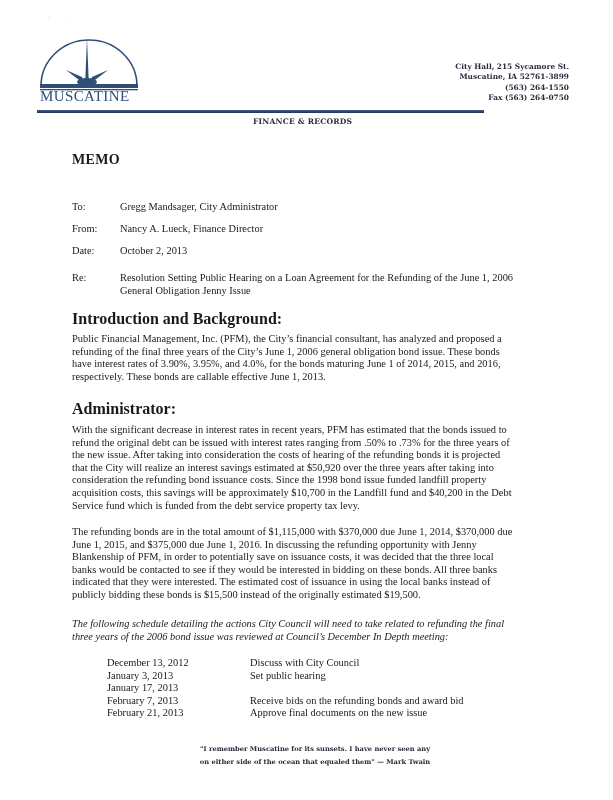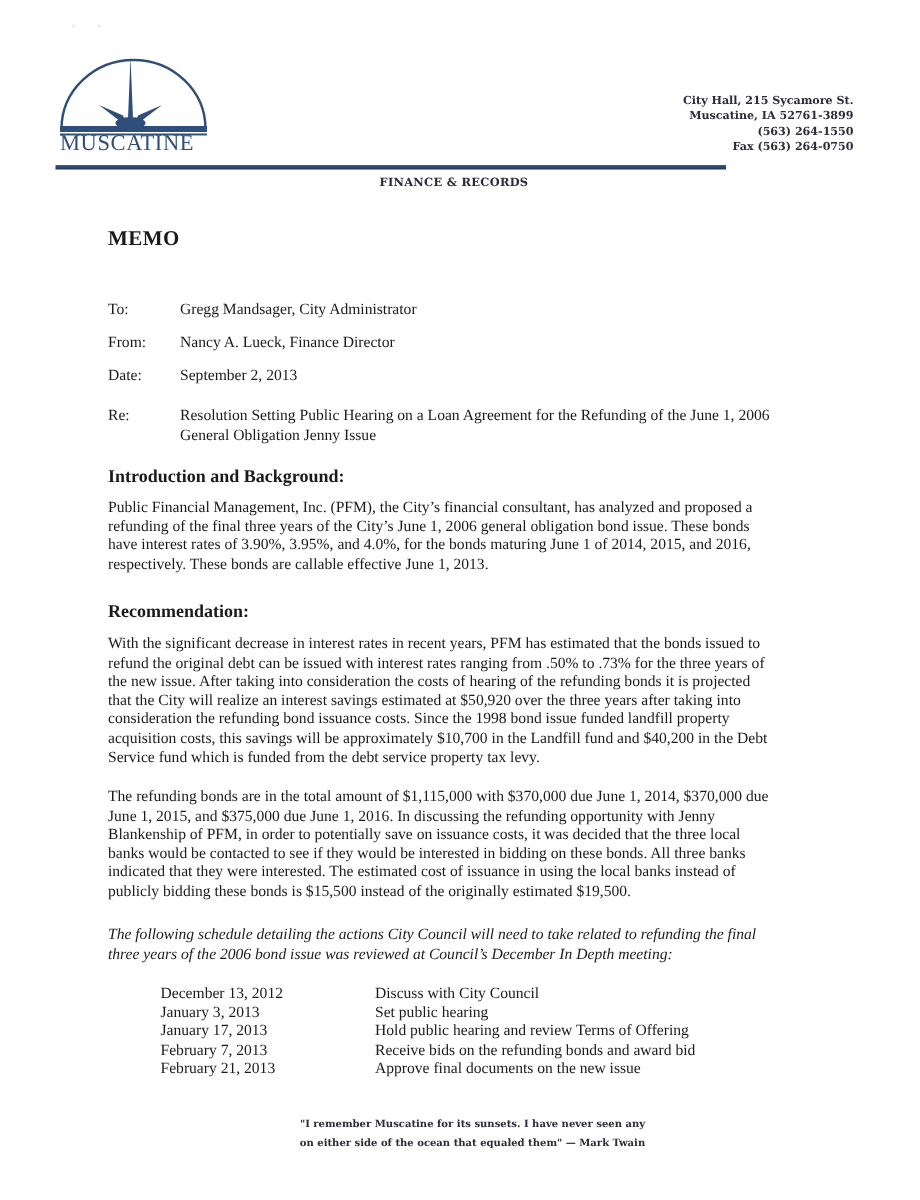--- a/index.html
+++ b/index.html
@@ -31,21 +31,21 @@
       position: absolute; left: 253px; top: 117px;
       font-family: "DejaVu Serif", serif; font-weight: bold; font-size: 7.6px; letter-spacing: 0.2px;
       color: #2b2b3a;
     }
     .memo-title { position: absolute; left: 72px; top: 152px; font-size: 14px; font-weight: bold; font-family: "Liberation Serif", serif; letter-spacing: 0.3px; }
 
     .field { position: absolute; left: 72px; font-family: "Liberation Serif", serif; font-size: 10.4px; line-height: 12.5px; }
     .field .lbl { position: absolute; left: 0; top: 0; width: 40px; }
     .field .val { position: absolute; left: 48px; top: 0; width: 460px; }
 
-    .heading { position: absolute; left: 72px; font-family: "Liberation Serif", serif; font-weight: bold; font-size: 12px; }
+    .heading { position: absolute; left: 72px; font-family: "Liberation Serif", serif; font-weight: bold; font-size: 16px; }
 
     .para { position: absolute; left: 72px; width: 470px; font-family: "Liberation Serif", serif; font-size: 10.4px; line-height: 12.6px; text-align: left; }
 
     .schedule { position: absolute; left: 107px; top: 657px; font-family: "Liberation Serif", serif; font-size: 10.4px; line-height: 12.6px; }
     .sched-row { display: flex; height: 12.6px; }
     .sched-date { width: 143px; }
     .sched-action { white-space: nowrap; }
 
     .quote {
       position: absolute; left: 170px; top: 743px; width: 290px; text-align: center;
@@ -92,39 +92,39 @@
   <div class="field" style="top:201px;">
     <span class="lbl">To:</span>
     <span class="val">Gregg Mandsager, City Administrator</span>
   </div>
   <div class="field" style="top:223px;">
     <span class="lbl">From:</span>
     <span class="val">Nancy A. Lueck, Finance Director</span>
   </div>
   <div class="field" style="top:245px;">
     <span class="lbl">Date:</span>
-    <span class="val">September 2, 2013</span>
+    <span class="val">October 2, 2013</span>
   </div>
   <div class="field" style="top:272px;">
     <span class="lbl">Re:</span>
     <span class="val">
       <span class="line">Resolution Setting Public Hearing on a Loan Agreement for the Refunding of the June 1, 2006</span>
       <span class="line">General Obligation Jenny Issue</span>
     </span>
   </div>
 
   <div class="heading" style="top:310px;">Introduction and Background:</div>
   <div class="para" style="top:333px;">
     <span class="line">Public Financial Management, Inc. (PFM), the City’s financial consultant, has analyzed and proposed a</span>
     <span class="line">refunding of the final three years of the City’s June 1, 2006 general obligation bond issue. These bonds</span>
     <span class="line">have interest rates of 3.90%, 3.95%, and 4.0%, for the bonds maturing June 1 of 2014, 2015, and 2016,</span>
     <span class="line">respectively. These bonds are callable effective June 1, 2013.</span>
   </div>
 
-  <div class="heading" style="top:400px;">Recommendation:</div>
+  <div class="heading" style="top:400px;">Administrator:</div>
   <div class="para" style="top:424px;">
     <span class="line">With the significant decrease in interest rates in recent years, PFM has estimated that the bonds issued to</span>
     <span class="line">refund the original debt can be issued with interest rates ranging from .50% to .73% for the three years of</span>
     <span class="line">the new issue.  After taking into consideration the costs of hearing of the refunding bonds it is projected</span>
     <span class="line">that the City will realize an interest savings estimated at $50,920 over the three years after taking into</span>
     <span class="line">consideration the refunding bond issuance costs. Since the 1998 bond issue funded landfill property</span>
     <span class="line">acquisition costs, this savings will be approximately $10,700 in the Landfill fund and $40,200 in the Debt</span>
     <span class="line">Service fund which is funded from the debt service property tax levy.</span>
   </div>
 
@@ -146,21 +146,20 @@
     <div class="sched-row">
       <span class="sched-date">December 13, 2012</span>
       <span class="sched-action">Discuss with City Council</span>
     </div>
     <div class="sched-row">
       <span class="sched-date">January 3, 2013</span>
       <span class="sched-action">Set public hearing</span>
     </div>
     <div class="sched-row">
       <span class="sched-date">January 17, 2013</span>
-      <span class="sched-action">Hold public hearing and review Terms of Offering</span>
     </div>
     <div class="sched-row">
       <span class="sched-date">February 7, 2013</span>
       <span class="sched-action">Receive bids on the refunding bonds and award bid</span>
     </div>
     <div class="sched-row">
       <span class="sched-date">February 21, 2013</span>
       <span class="sched-action">Approve final documents on the new issue</span>
     </div>
   </div>

